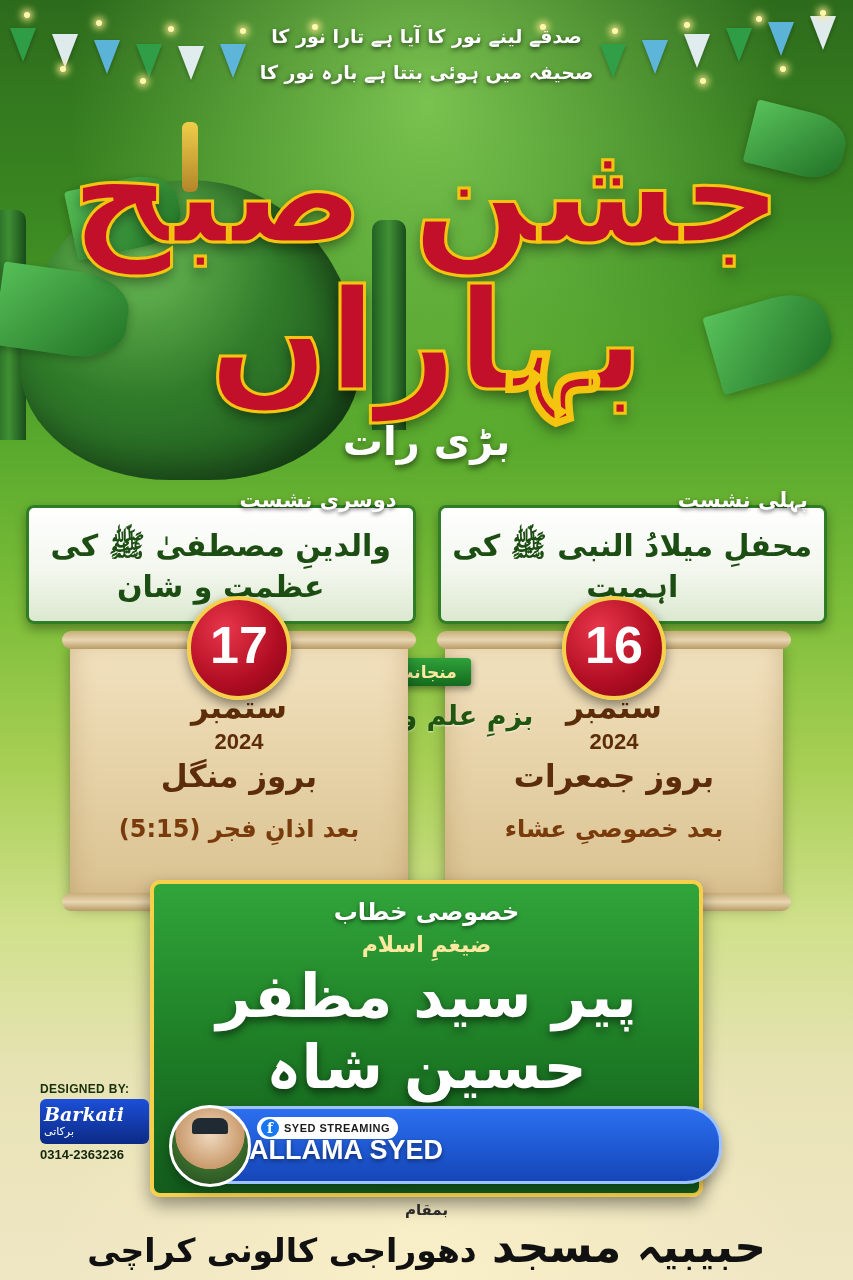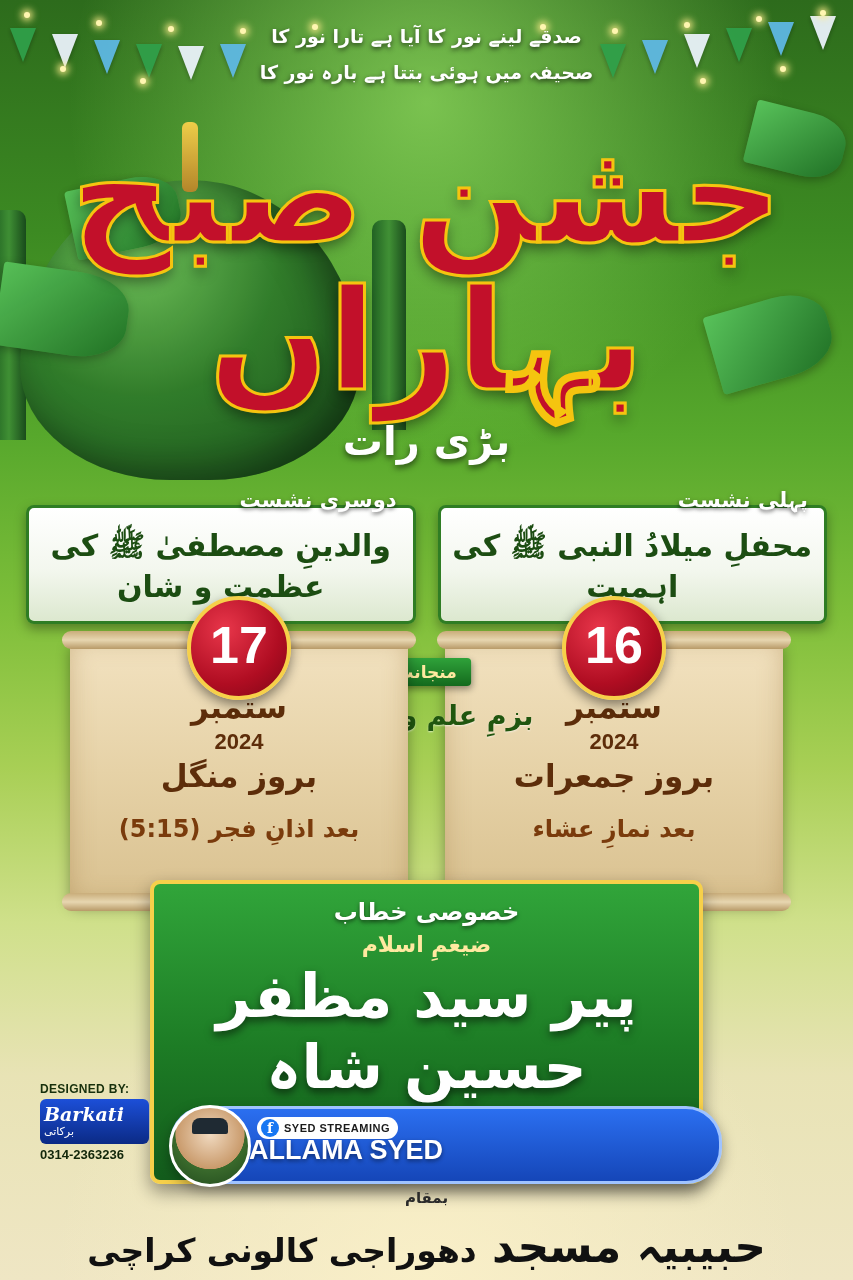--- a/index.html
+++ b/index.html
@@ -281,21 +281,21 @@
   }
 
   
   .speaker-panel {
     position: absolute;
     top: 880px; left: 150px; right: 150px;
     background: linear-gradient(180deg,#31a53a 0%, #1d7c25 55%, #135c1c 100%);
     border: 4px solid #f6d04a;
     border-radius: 10px;
     box-shadow: 0 8px 18px rgba(0,0,0,.4);
-    padding: 14px 16px 7px;
+    padding: 14px 16px 20px;
     text-align: center;
     direction: rtl;
   }
   .speaker-kicker {
     font-family: "DejaVu Sans", sans-serif;
     font-size: 24px;
     font-weight: bold;
     color: #ffffff;
     text-shadow: 0 2px 4px rgba(0,0,0,.55);
   }
@@ -422,21 +422,21 @@
     position: absolute;
     left: 0; right: 0; bottom: 8px;
     text-align: center;
     direction: rtl;
   }
   .footer-mark {
     font-family: "DejaVu Sans", sans-serif;
     font-size: 15px;
     font-weight: bold;
     color: #2a2a2a;
-    margin-bottom: 14px;
+    margin-bottom: 2px;
   }
   .footer-venue {
     font-family: "DejaVu Sans", sans-serif;
     font-size: 44px;
     font-weight: bold;
     color: #111111;
     letter-spacing: -1px;
   }
   .footer-venue .light {
     font-size: 33px;
@@ -510,21 +510,21 @@
       <div class="session-title">والدینِ مصطفیٰ ﷺ کی عظمت و شان</div>
     </div>
   </div>
 
   <div class="scrolls">
     <div class="scroll">
       <div class="day-badge">16</div>
       <div class="scroll-date">ستمبر</div>
       <div class="scroll-year">2024</div>
       <div class="scroll-date">بروز جمعرات</div>
-      <div class="scroll-time">بعد نمازِ عشاء</div>
+      <div class="scroll-time">بعد خصوصیِ عشاء</div>
     </div>
 
     <div class="middle-tag">
       <div class="middle-ribbon">منجانب</div>
       <div class="middle-text">بزمِ علم و دانش</div>
     </div>
 
     <div class="scroll">
       <div class="day-badge">17</div>
       <div class="scroll-date">ستمبر</div>

